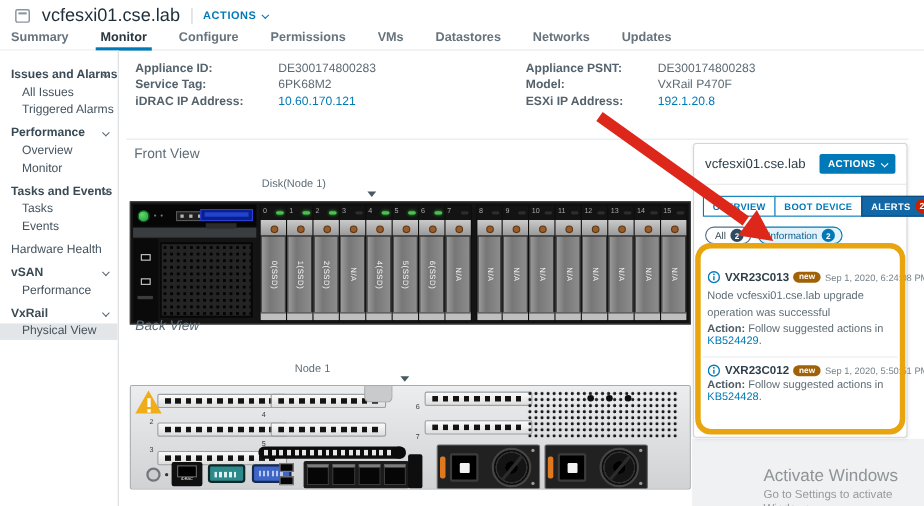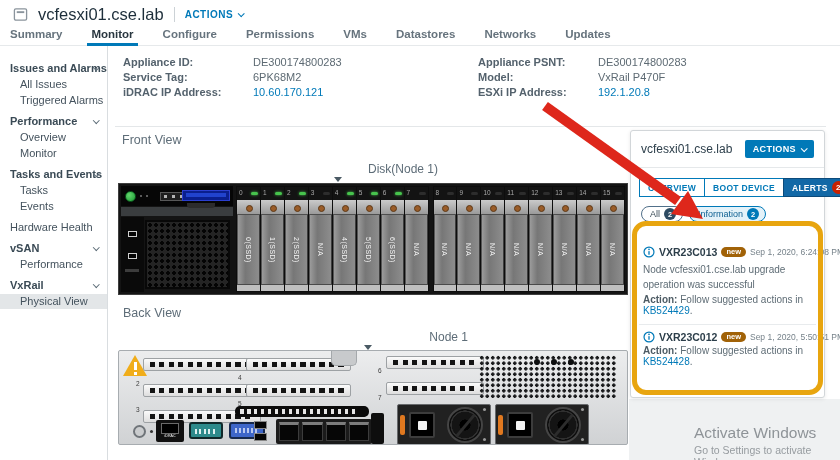--- a/index.html
+++ b/index.html
@@ -50,21 +50,21 @@
   .info-label { width:130px; font-weight:bold; color:#54626d; }
   .c2 .info-label { width:120px; }
   .info-val { color:#5d6a73; display:flex; align-items:center; gap:4px; }
   .info-val.link { color:#0079b8; cursor:pointer; }
   .warn-svg { display:none; width:12px; height:11px; }
   .info-val.warning .warn-svg { display:inline-block; }
   .hdiv { position:absolute; left:115px; right:14px; top:126px; border-top:1px solid #e4e7e9; }
 
   
   .sec-title { position:absolute; font-size:12.5px; color:#5e6d78; }
-  .node-label { position:absolute; width:200px; text-align:right; font-size:12px;
+  .node-label { position:absolute; width:200px; text-align:left; font-size:10px;
     color:#5e6d78; cursor:pointer; }
   .node-label .down-caret { width:0; height:0; margin:1px auto 0;
     border-left:4px solid transparent; border-right:4px solid transparent;
     border-top:5px solid #4a5a64; }
 
   
   .front-chassis { position:absolute; left:118px; top:183px; width:510px; height:112px;
     background:#141414; border:1px solid #3e3e3e; display:flex; padding:2px; }
   .front-left { width:112px; display:flex; flex-direction:column; }
   .fl-top { height:20px; background:#060606; position:relative; display:flex;
@@ -619,21 +619,21 @@
           <div class="disk-body">
             <span class="disk-label">N/A</span>
           </div>
           <div class="disk-foot"></div>
         </div>
       </div>
 
     </div>
   </div>
 
-  <div class="sec-title" style="left:123px; top:306px;">Back View</div>
+  <div class="sec-title" style="left:123px; top:289px;font-style:italic;">Back View</div>
   <div class="node-label" style="left:268px; top:330px;">
     <span>Node 1</span>
     <div class="down-caret"></div>
   </div>
 
   <div class="back-chassis">
     <div class="warn-tri"></div>
     <div class="pslot" style="left:24px; top:7px;  width:118px;"></div>
     <div class="pslot" style="left:24px; top:33px; width:118px;"></div>
     <div class="pslot" style="left:24px; top:59px; width:118px;"></div>

